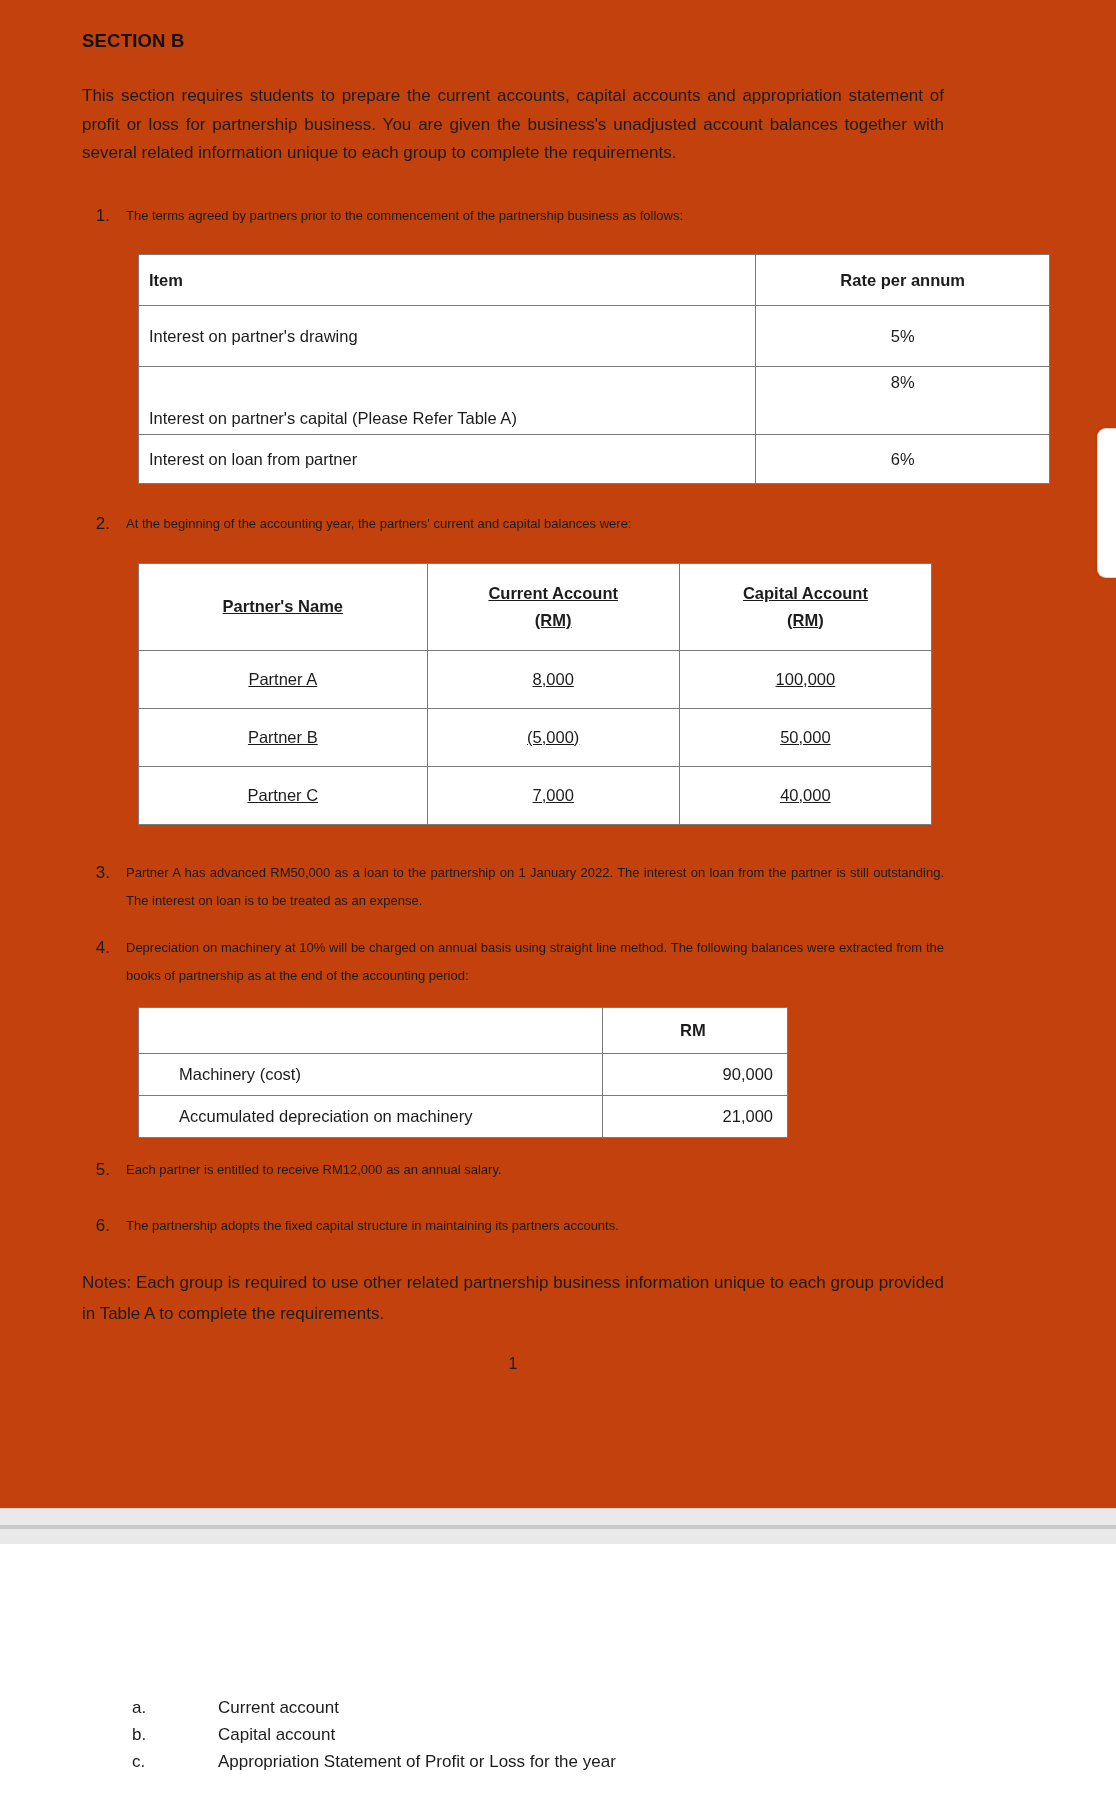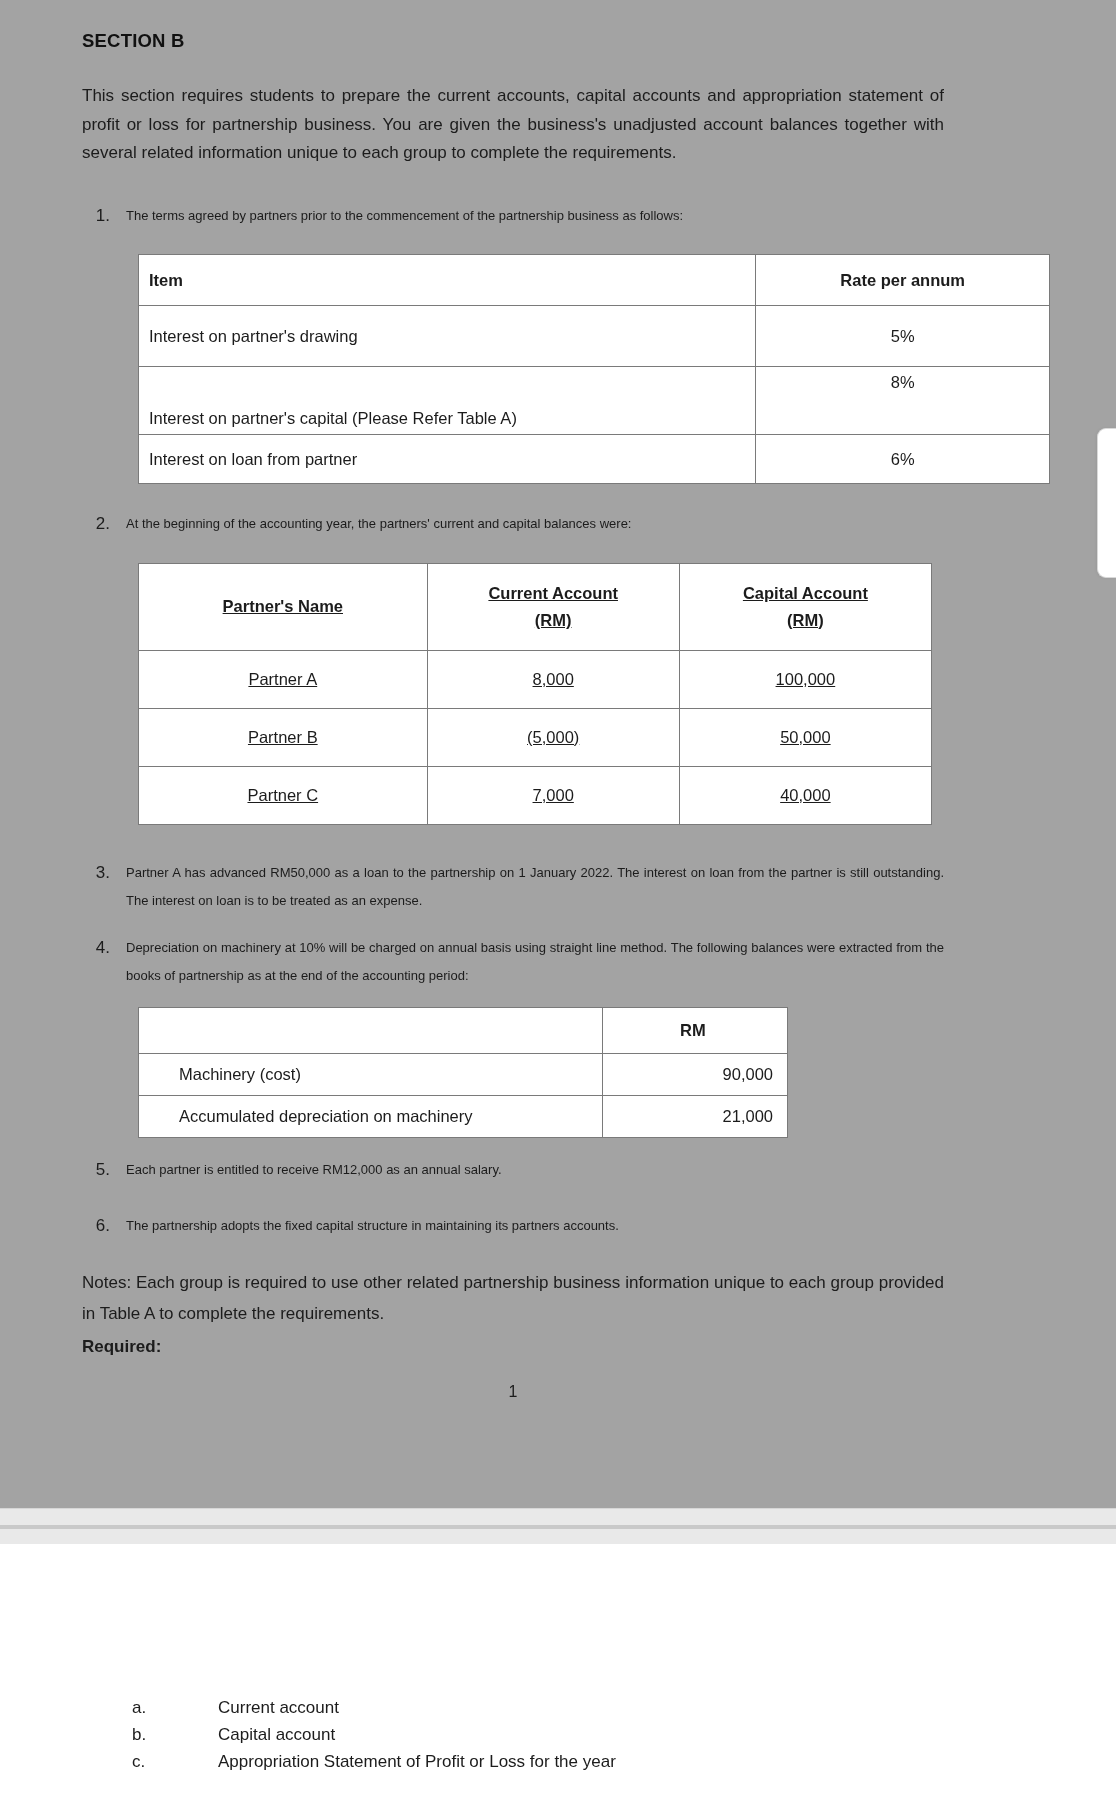--- a/index.html
+++ b/index.html
@@ -15,21 +15,21 @@
     color: #1c1c1c;
     overflow: hidden;
   }
 
   
   .page {
     position: absolute;
     left: 0;
     top: 0;
     width: 1116px;
-    background: #a3a3a3;
+    background: #c2410c;
   }
   .page-one {
     top: 0;
     height: 1508px;
     padding: 0;
   }
   .content {
     position: absolute;
     left: 82px;
     top: 30px;
@@ -310,21 +310,20 @@
       <span class="num-body left">Each partner is entitled to receive RM12,000 as an annual salary.</span>
     </div>
 
     <div class="num-item" style="margin-top:28px;">
       <span class="num-marker">6.</span>
       <span class="num-body left">The partnership adopts the fixed capital structure in maintaining its partners accounts.</span>
     </div>
 
     <p class="notes"><span>Notes: Each group is required to use other related partnership business information unique to each group provided in </span><b>Table A</b><span> to complete the requirements.</span></p>
 
-    <p class="required">Required:</p>
 
     <div class="page-number">1</div>
   </div>
 
   <div class="edge-card"></div>
 </div>
 
 <div class="page-seam">
   <div class="seam-line"></div>
 </div>

